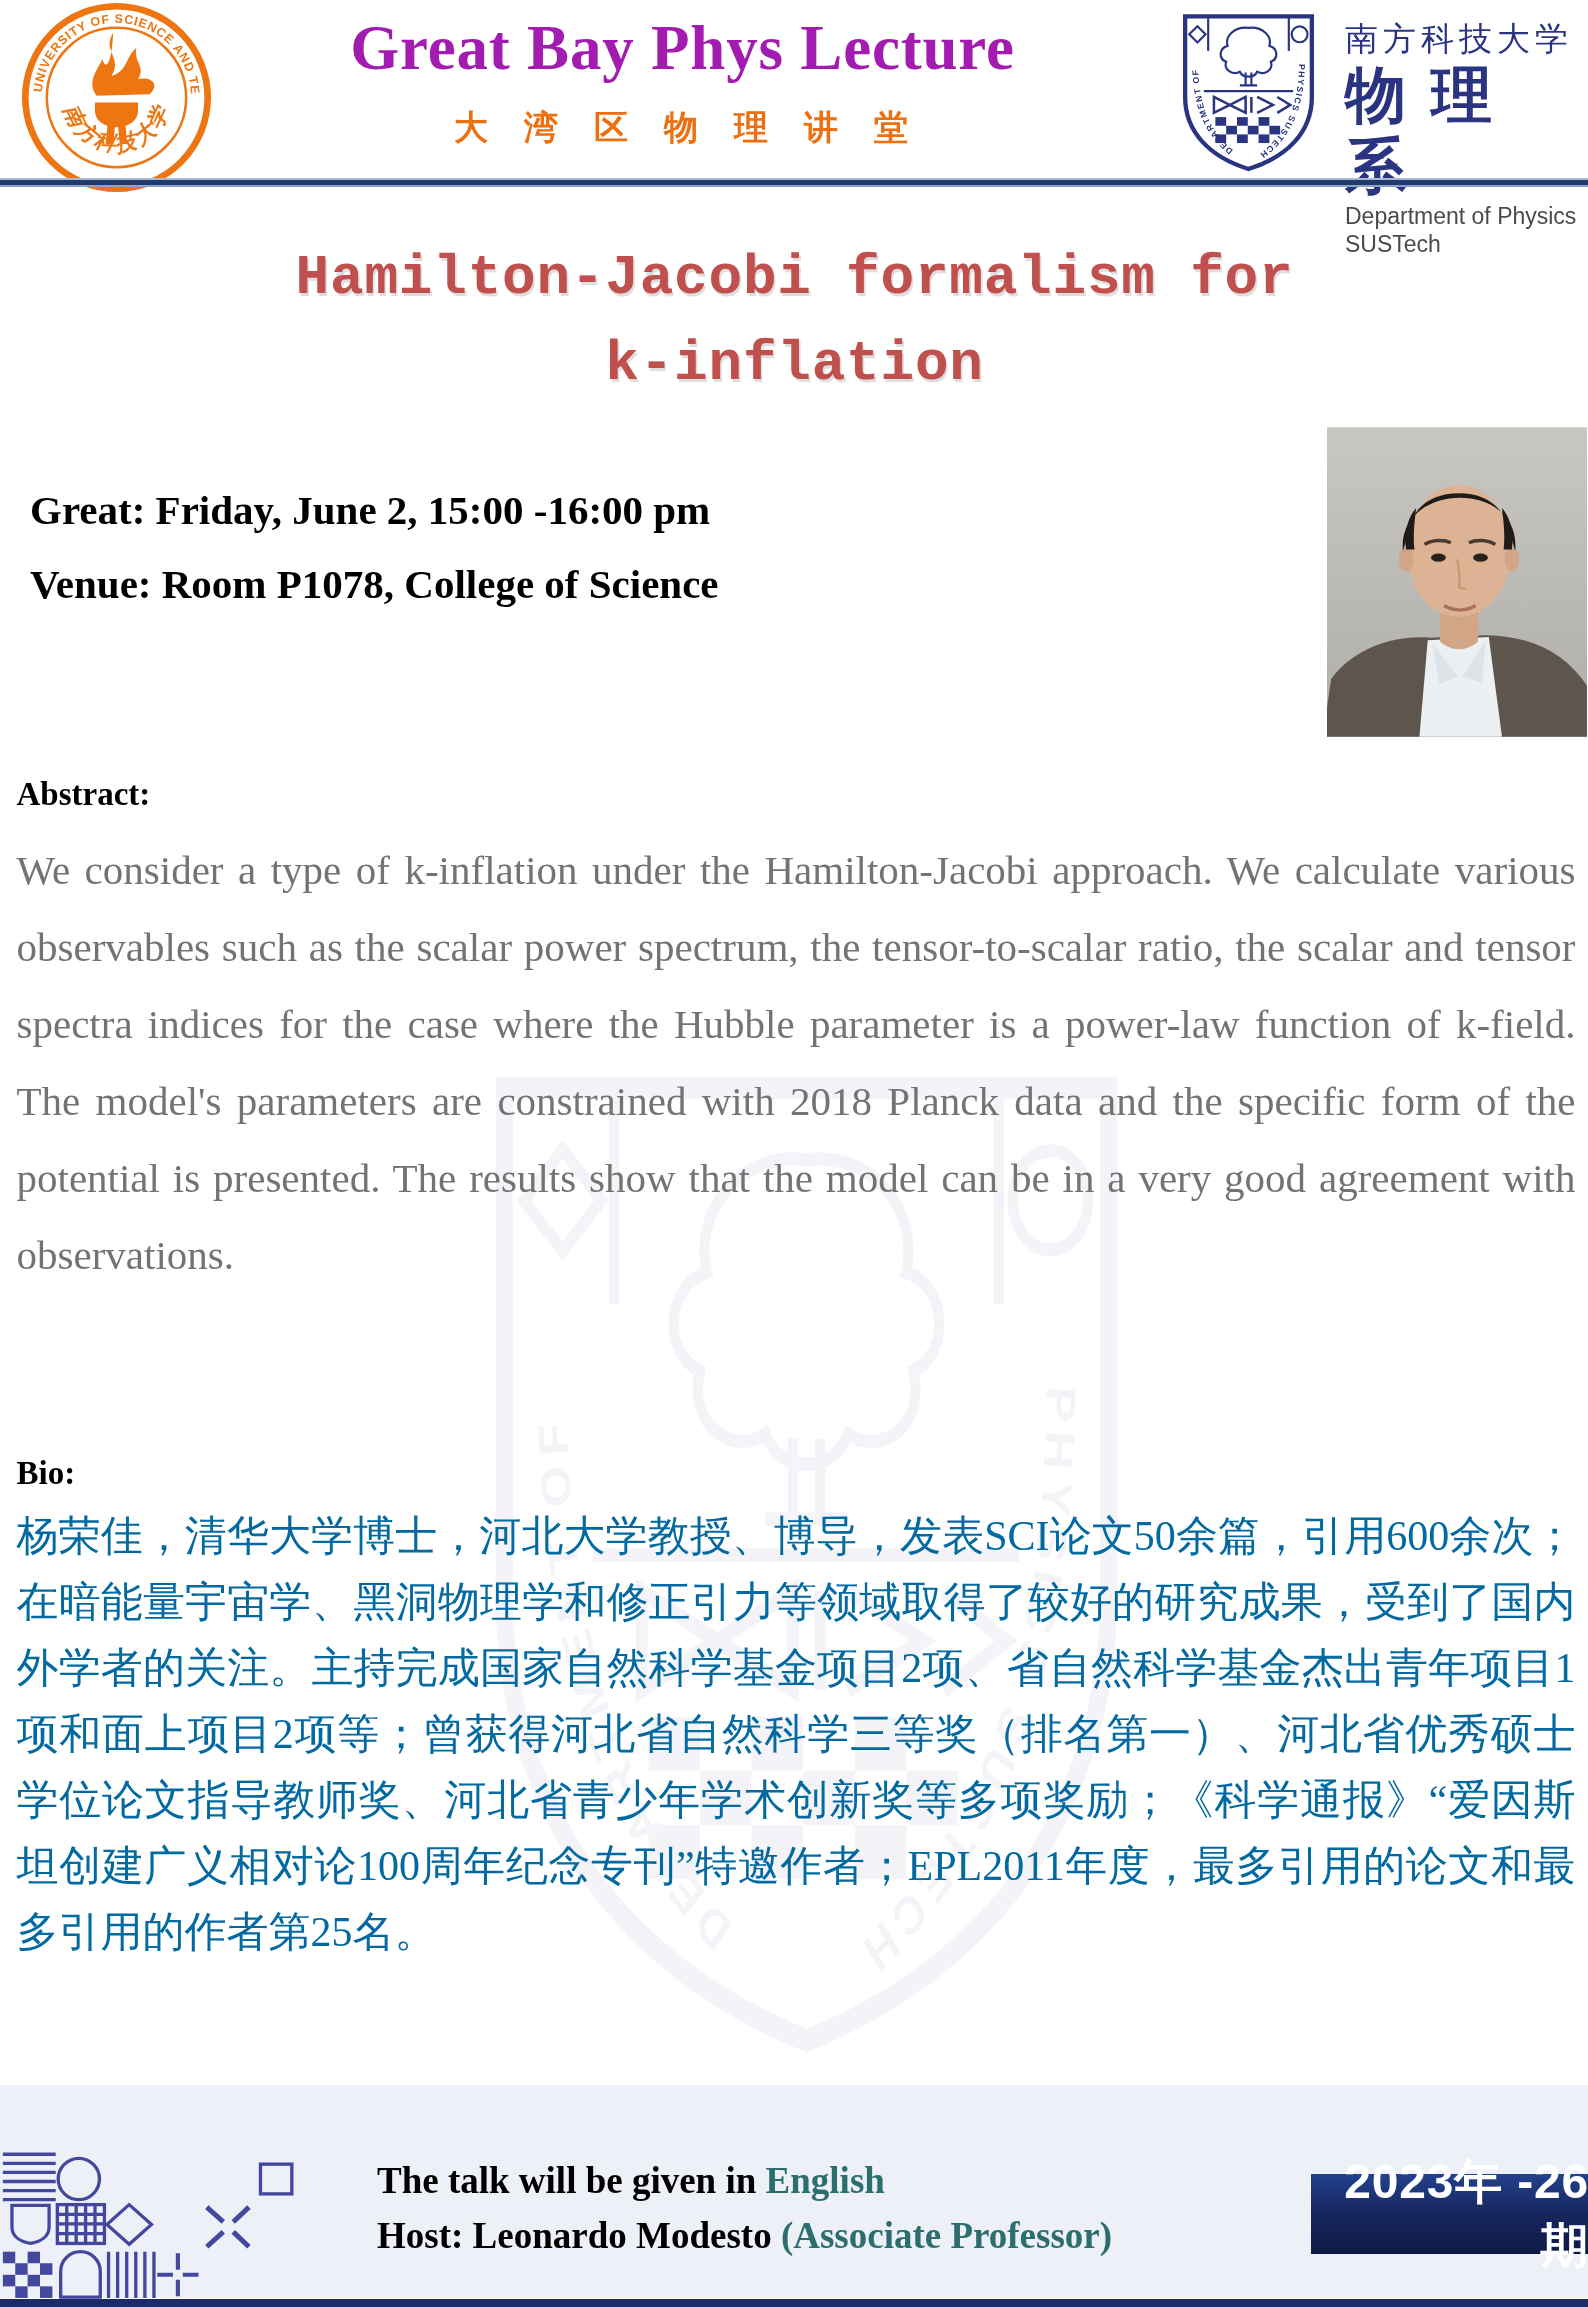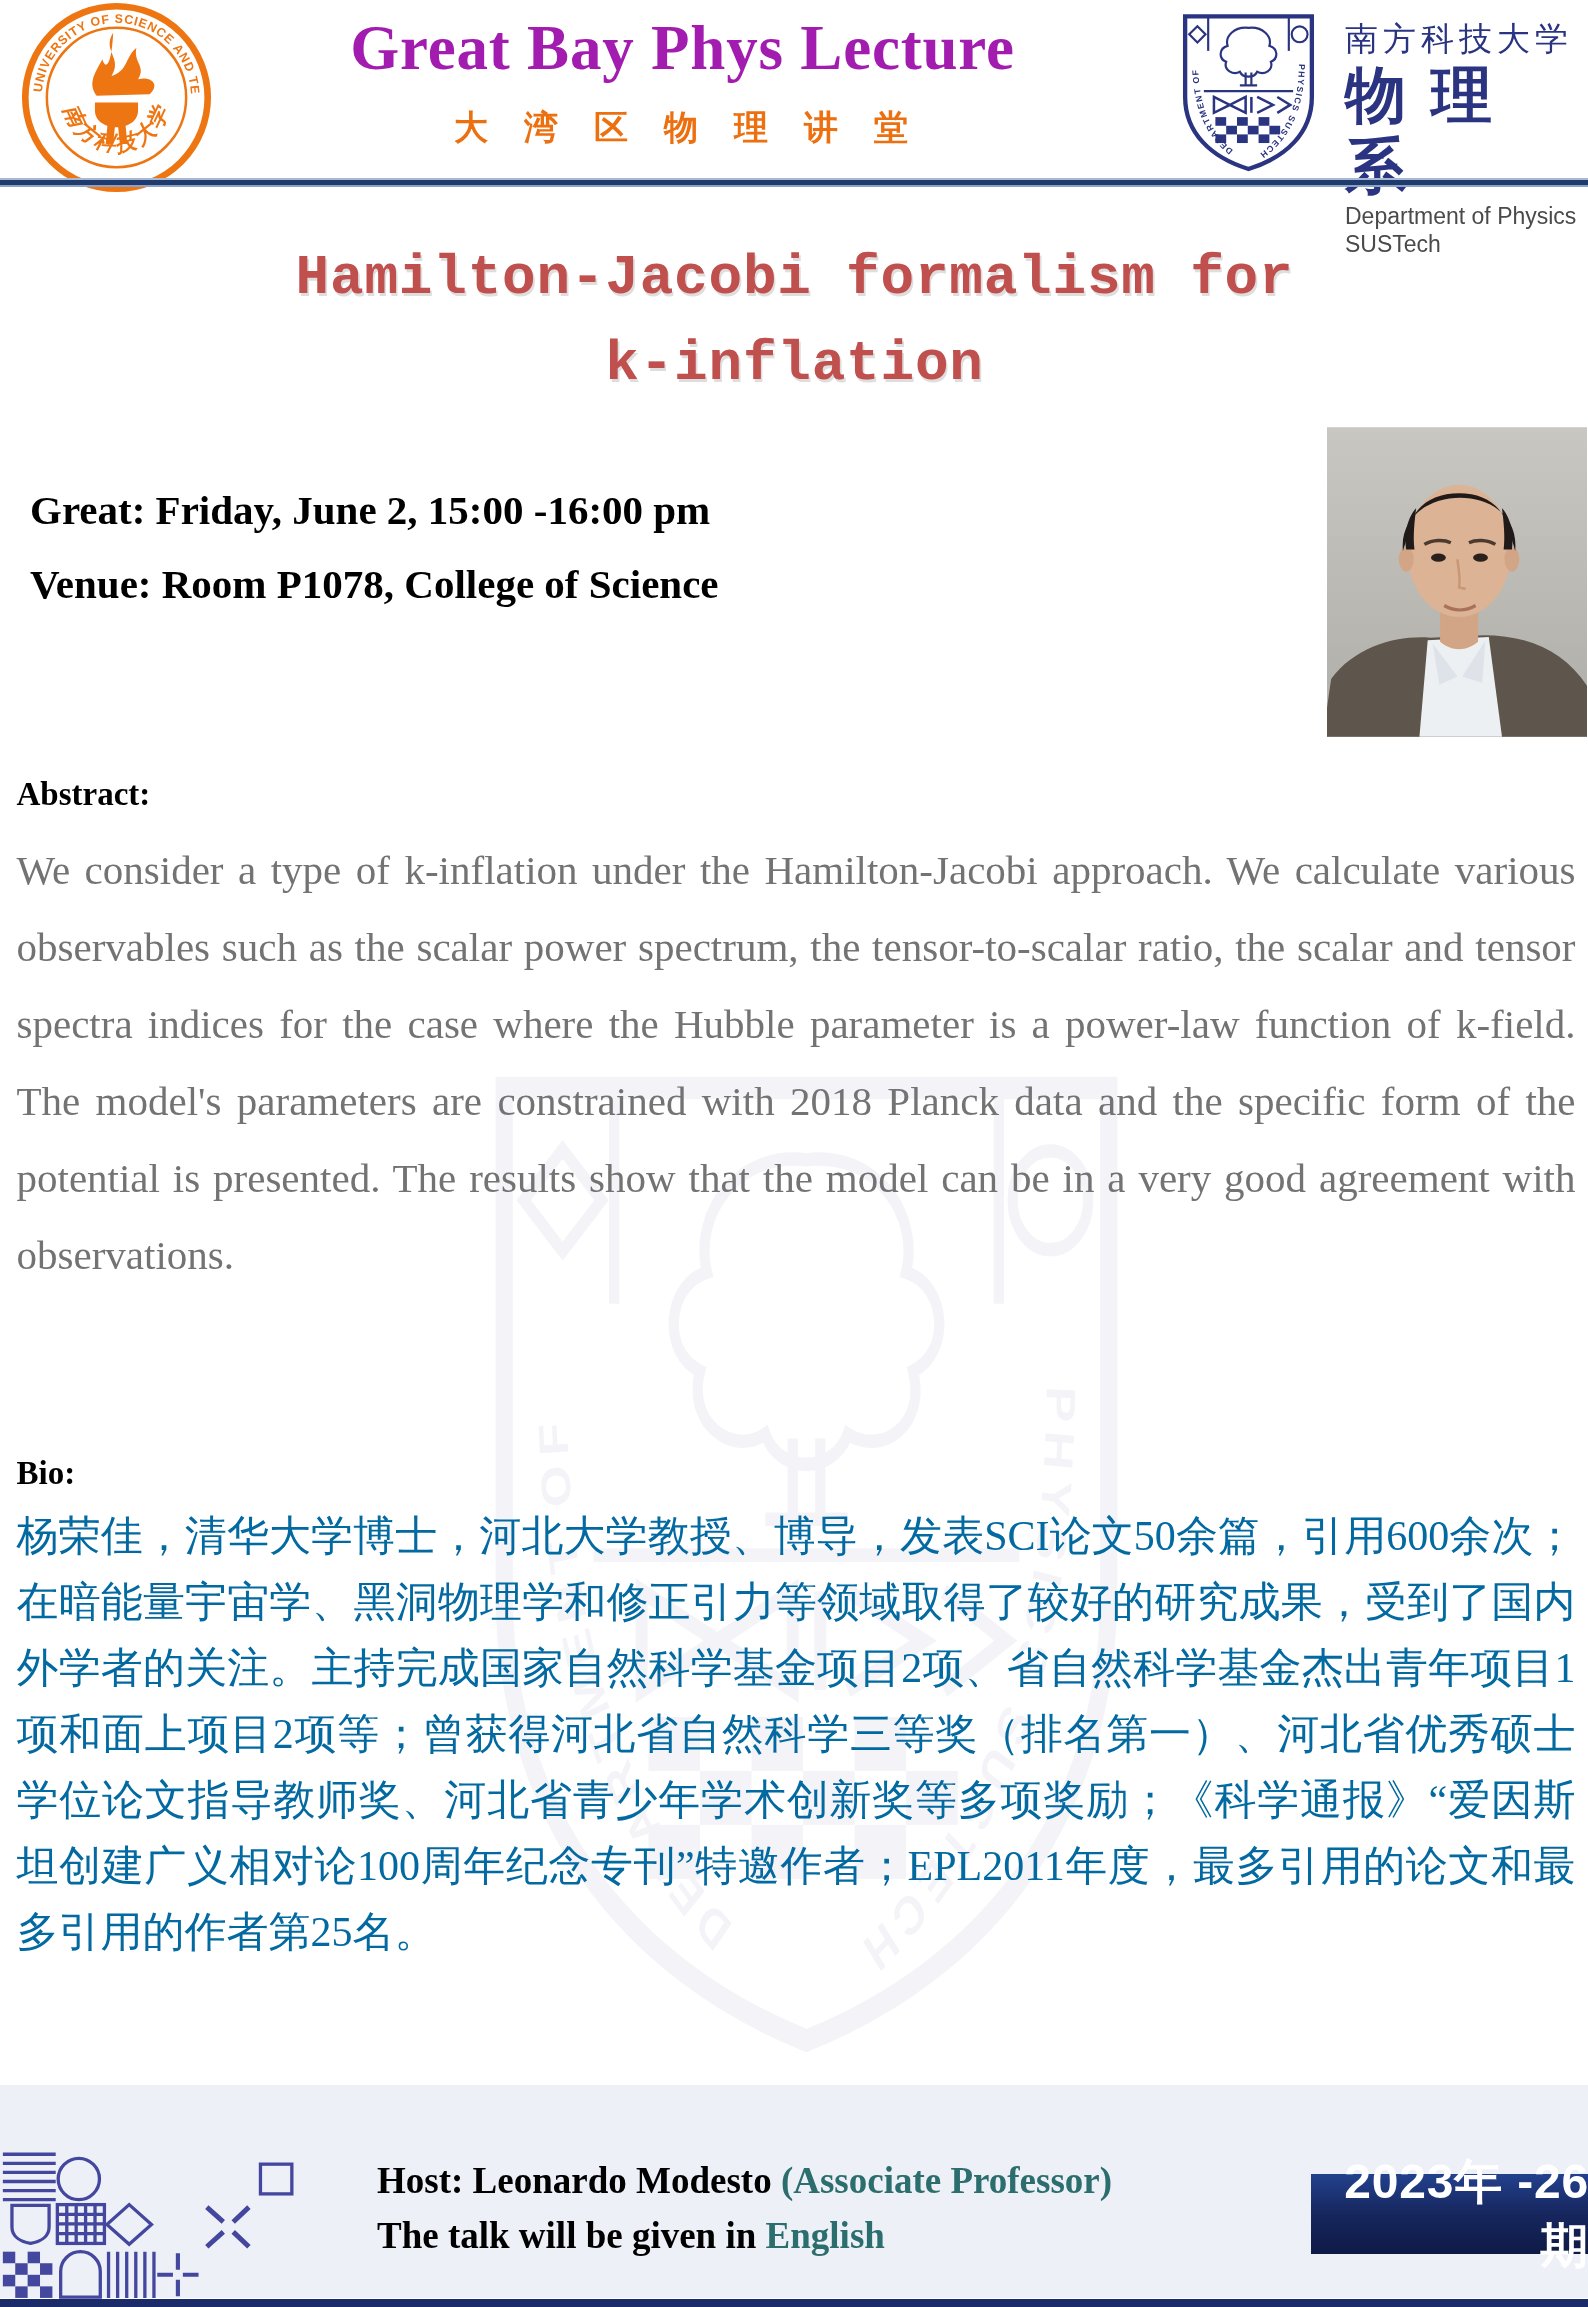--- a/index.html
+++ b/index.html
@@ -250,22 +250,22 @@
       <rect x="18" y="142" width="15" height="14"></rect>
         <rect x="48" y="142" width="15" height="14"></rect>
       <rect x="3" y="156" width="15" height="14"></rect>
         <rect x="33" y="156" width="15" height="14"></rect>
       <rect x="18" y="170" width="15" height="14"></rect>
         <rect x="48" y="170" width="15" height="14"></rect>
     </g>
   </svg>
 
   <div class="host-block">
+    <div><span>The talk will be given in </span><span class="teal2">English</span></div>
     <div><span>Host: Leonardo Modesto </span><span class="teal2">(Associate Professor)</span></div>
-    <div><span>The talk will be given in </span><span class="teal2">English</span></div>
   </div>
 
   <div class="issue-badge">2023年 -26期</div>
 
   <div class="bottom-bar"></div>
 
 </div>
 
 
 </body></html>

